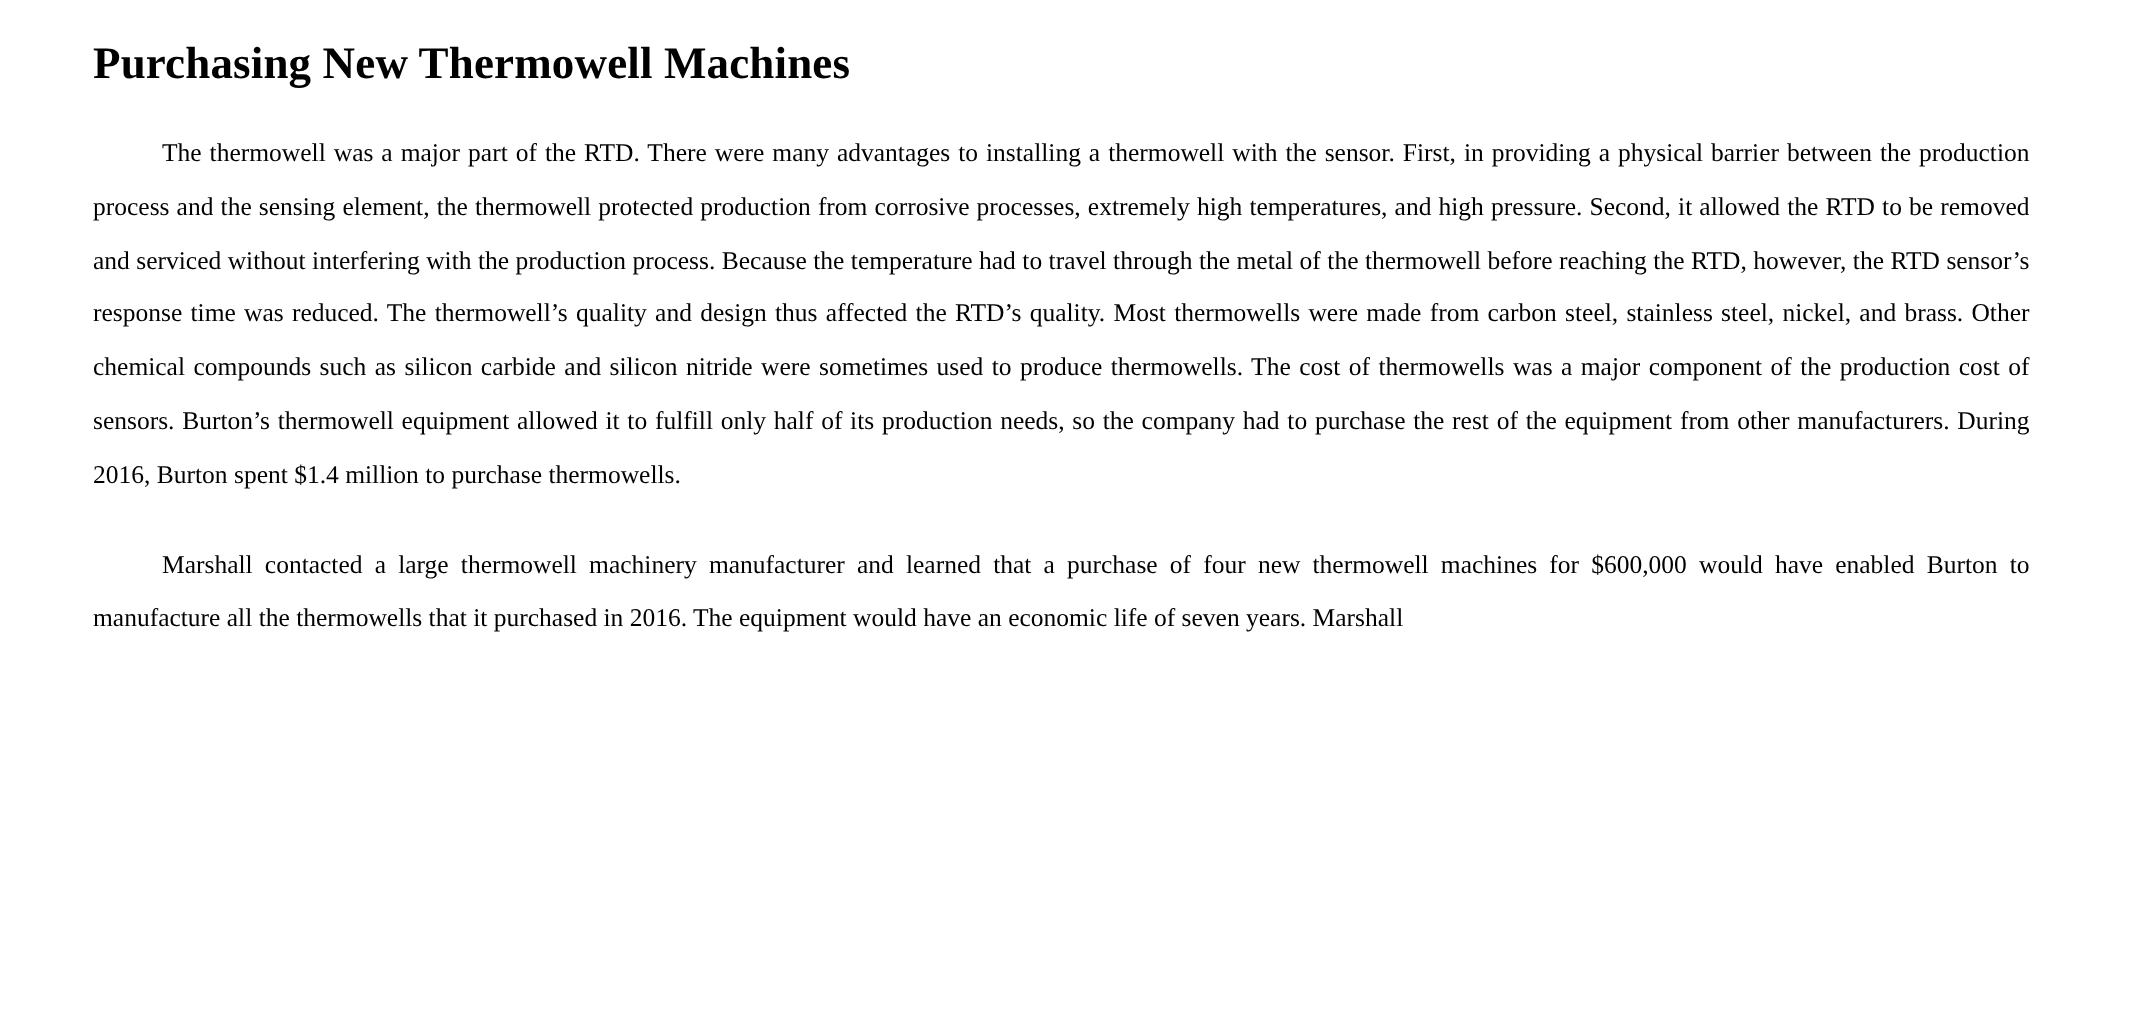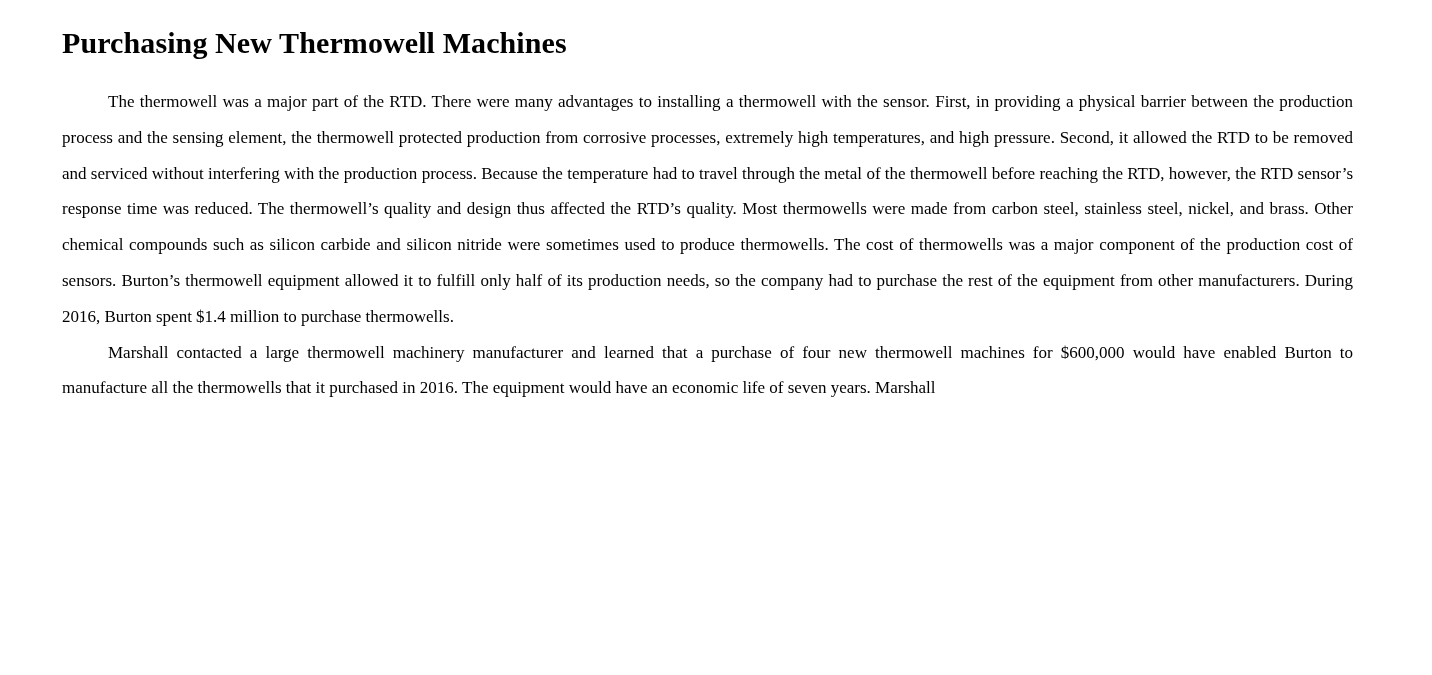--- a/index.html
+++ b/index.html
@@ -45,20 +45,21 @@
     text-justify: inter-word;
     margin: 0;
     color: #000000;
     hyphens: none;
     -webkit-hyphens: none;
   }
   .para.indent {
     text-indent: 46px;
   }
   .para + .para {
+    margin-top: 24px;
   }
   
   .para-last {
     overflow: hidden;
   }
 </style>
 </head>
 <body style="background: rgb(255, 255, 255); color: rgb(0, 0, 0);">
 
 <div class="page">

